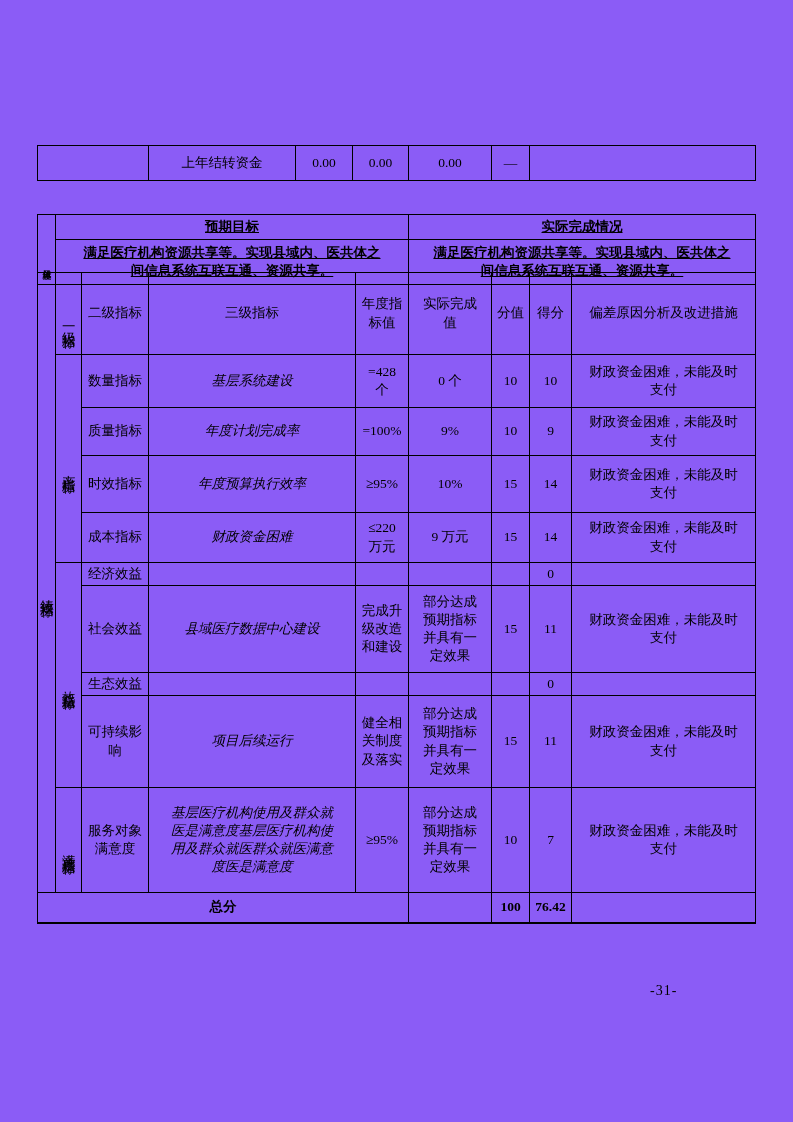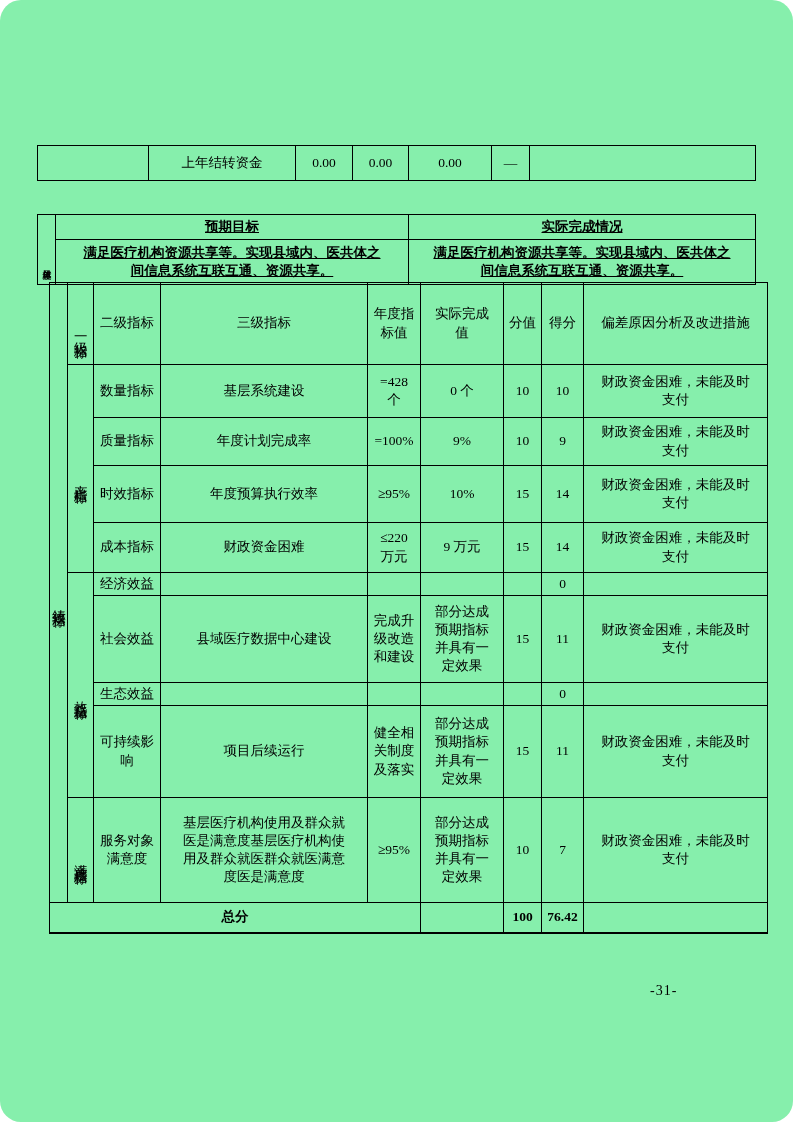--- a/index.html
+++ b/index.html
@@ -1,24 +1,23 @@
 <!DOCTYPE html>
 <html><head>
 <meta charset="utf-8">
 <style>
   * { margin:0; padding:0; box-sizing:border-box; }
   html,body { background:#ffffff; }
   .sheet {
     position:relative;
     width:793px; height:1122px;
-    background:#86efac;
+    background:#8b5cf6;
     font-family:"Liberation Serif","DejaVu Serif",serif;
     color:#000;
     overflow:hidden;
-    border-radius:21px;
   }
   table.tbl {
     position:absolute;
     left:37px;
     border-collapse:collapse;
     table-layout:fixed;
   }
   .tbl td {
     border:1px solid #000;
     text-align:center;
@@ -28,21 +27,21 @@
     white-space:pre-line;
     overflow:hidden;
     padding:1px 2px;
   }
   #tblC { border-bottom:2px solid #000; }
   .b { font-weight:bold; }
   .num { font-size:13px; }
   .lbl { font-size:14px; }
   .goalhead { font-weight:bold; font-size:14px; }
   .goaltext { font-weight:bold; font-size:14px; line-height:1.55; }
-  .left { text-align:left; padding-left:4px; }
+  .left { text-align:left; padding-left:4px;font-style:italic; }
   .remark { font-size:13px; }
   .vcell { padding:0; }
   .vt {
     writing-mode:vertical-lr;
     text-orientation:upright;
     display:inline-block;
     letter-spacing:2px;
     font-size:13.5px;
     line-height:1;
     margin:0 auto;
@@ -100,21 +99,21 @@
     </tr>
     <tr style="height:45px">
       <td class="goaltext">满足医疗机构资源共享等。实现县域内、医共体之
 间信息系统互联互通、资源共享。</td>
       <td class="goaltext">满足医疗机构资源共享等。实现县域内、医共体之
 间信息系统互联互通、资源共享。</td>
     </tr>
   </tbody>
     </table>
 
-  <table class="tbl" id="tblC" style="top:282px; width:718px;margin-left:12px;">
+  <table class="tbl" id="tblC" style="top:272px; width:718px;">
     <colgroup>
       <col style="width:18px">
         <col style="width:26px">
         <col style="width:67px">
       <col style="width:207px">
         <col style="width:53px">
         <col style="width:83px">
       <col style="width:38px">
         <col style="width:42px">
         <col style="width:184px">

